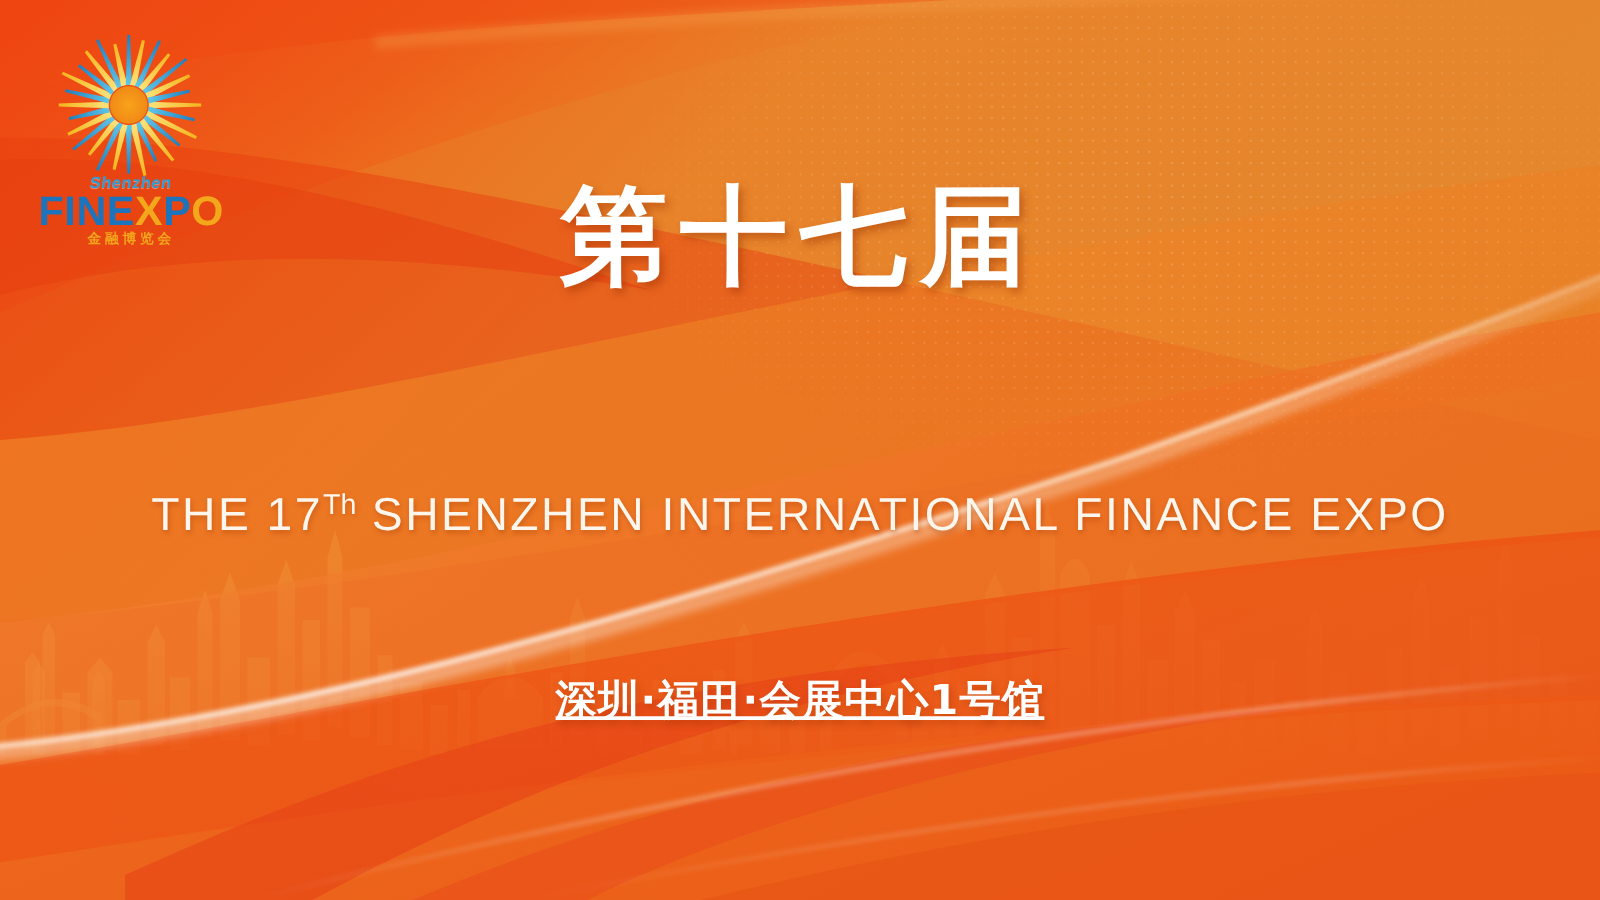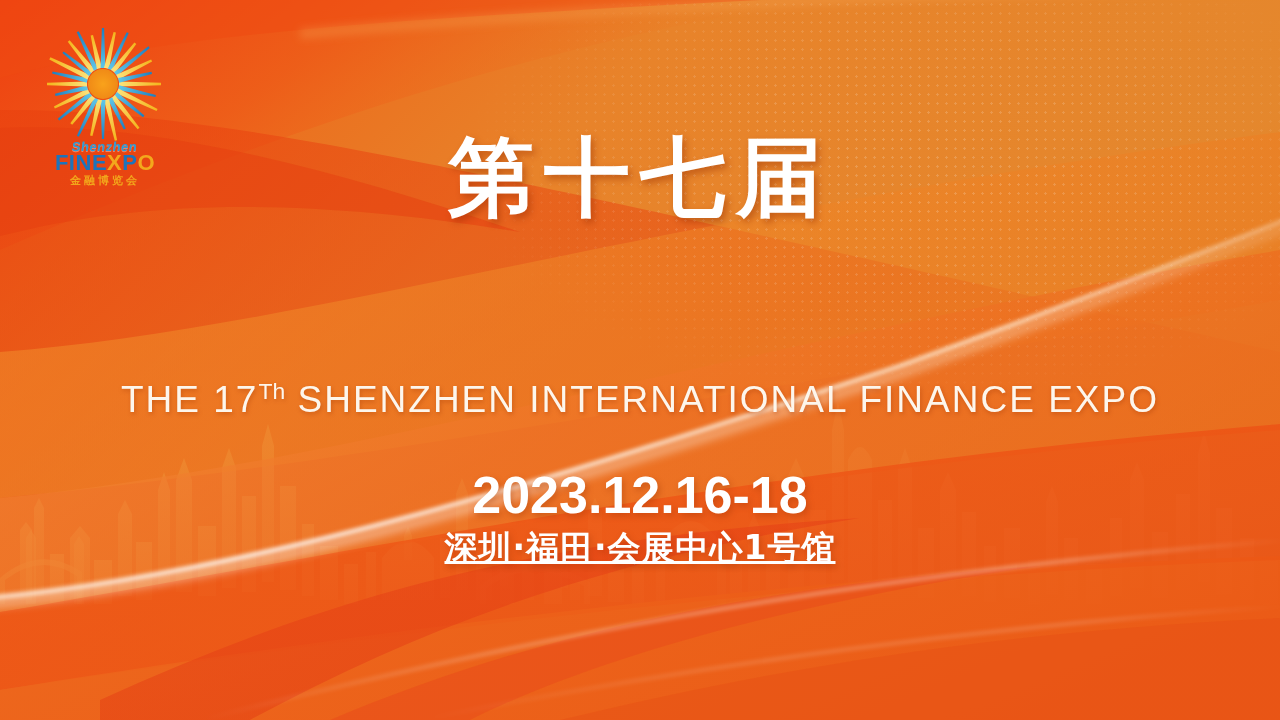--- a/index.html
+++ b/index.html
@@ -24,34 +24,34 @@
   
   #logo{position:absolute;left:30px;top:22px;width:150px;height:165px;}
   #sunwrap{position:absolute;left:8px;top:0;width:130px;height:125px;}
   #logoTextWrap{position:absolute;left:0;top:116px;width:150px;text-align:center;line-height:1;}
   .lg-shenzhen{
     font-size:13px;font-weight:700;color:#2E9BD6;letter-spacing:.5px;
     text-shadow:0 1px 0 rgba(255,255,255,.35);
     transform:skewX(-8deg);display:inline-block;margin-bottom:-1px;
   }
   .lg-finexpo{
-    font-size:22px;font-weight:900;letter-spacing:.5px;line-height:1;
+    font-size:33px;font-weight:900;letter-spacing:.5px;line-height:1;
     color:#1C74BC;-webkit-text-stroke:0px;
     display:block;margin-top:-2px;
   }
   .lg-finexpo span{display:inline-block;}
   .lg-x{color:#F3A81C;}
   .lg-o{color:#F3A81C;}
   .lg-cn{
     display:block;font-size:11px;color:#F2A51B;letter-spacing:3px;font-weight:700;
     margin-top:1px;
   }
 
   
-  #content{position:absolute;left:0;top:4px;width:1280px;height:517px;}
+  #content{position:absolute;left:0;top:16px;width:1280px;height:517px;}
 
   #line1{
     position:absolute;left:0;right:0;top:130px;text-align:center;
     font-family:"DejaVu Sans","Liberation Sans",sans-serif;
     font-size:86px;font-weight:700;color:#FFFFFF;
     letter-spacing:10px;line-height:1;
     text-shadow:3px 4px 7px rgba(150,45,0,.45);
   }
   #line2{
     position:absolute;left:0;right:0;top:238px;text-align:center;
@@ -380,18 +380,17 @@
 
   <div id="content">
 
     <div id="line1">第十七届</div>
 
 
     <div id="line3">
       <span>THE 17</span><span class="sup">Th</span><span> SHENZHEN INTERNATIONAL FINANCE EXPO</span>
     </div>
 
-    <div id="date">2023.12.16-18</div>
 
     <div id="venue">深圳·福田·会展中心1号馆</div>
   </div>
 
 </div>
 
 </body></html>

